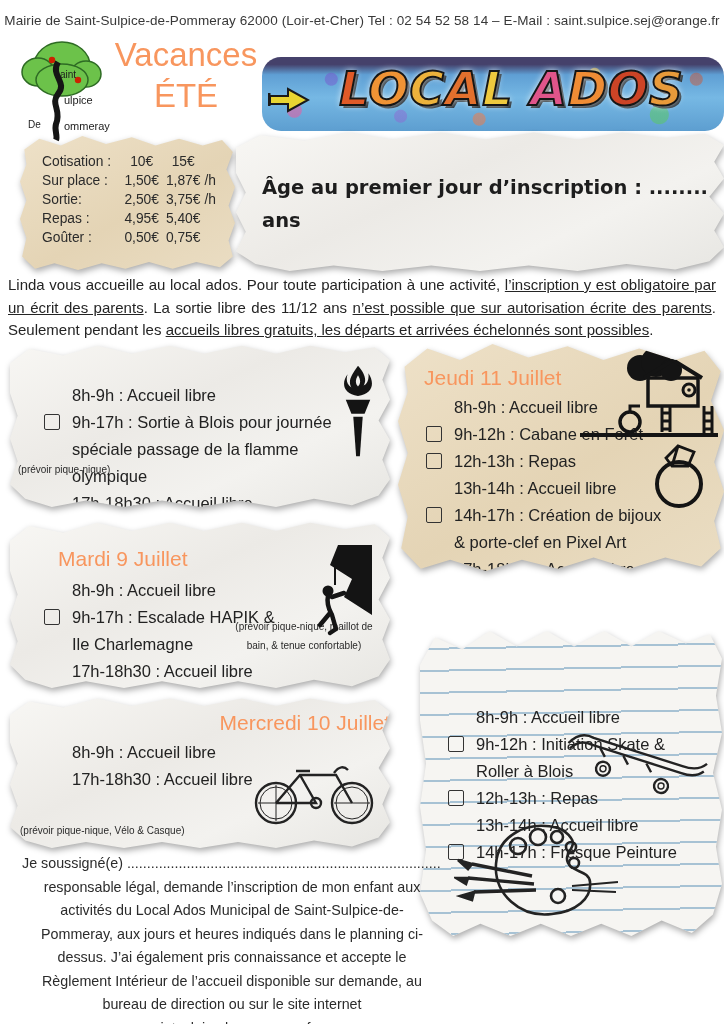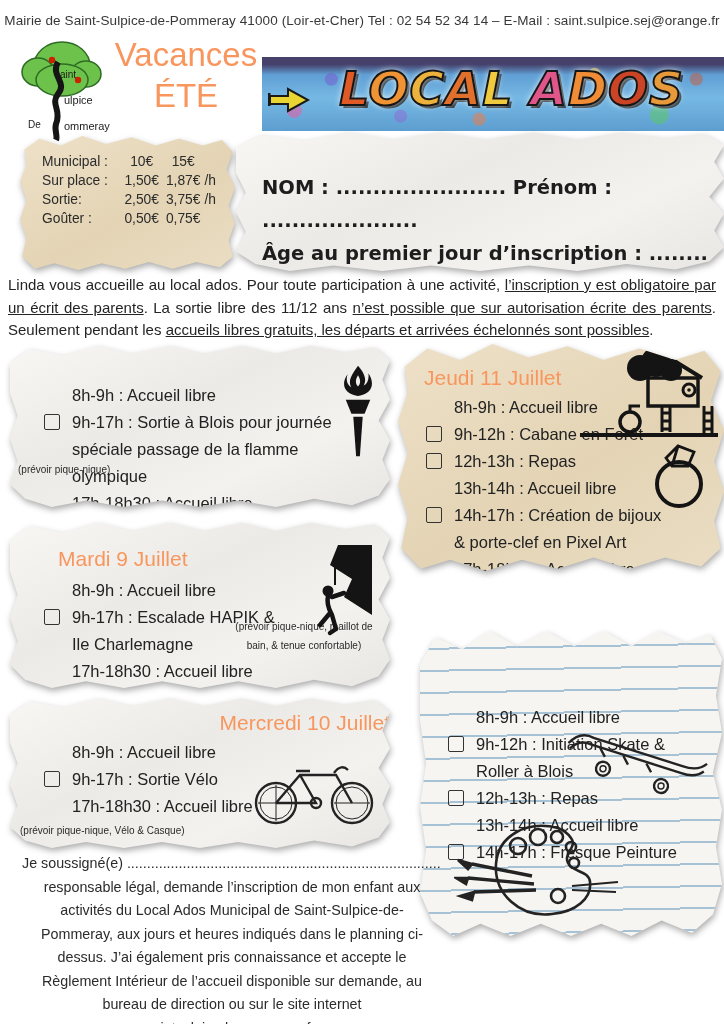--- a/index.html
+++ b/index.html
@@ -19,20 +19,21 @@
   .banner{position:absolute;left:262px;top:57px;width:462px;height:74px;overflow:hidden;
     background:
       radial-gradient(circle at 7% 72%, rgba(235,90,160,.55) 0 7px, transparent 8px),
       radial-gradient(circle at 15% 30%, rgba(120,80,205,.45) 0 6px, transparent 7px),
       radial-gradient(circle at 86% 78%, rgba(90,200,100,.55) 0 9px, transparent 10px),
       radial-gradient(circle at 72% 22%, rgba(250,210,70,.55) 0 5px, transparent 6px),
       radial-gradient(circle at 47% 84%, rgba(250,120,60,.5) 0 6px, transparent 7px),
       radial-gradient(circle at 94% 30%, rgba(200,90,60,.5) 0 6px, transparent 7px),
       radial-gradient(circle at 30% 80%, rgba(150,90,210,.4) 0 6px, transparent 7px),
       linear-gradient(180deg,#45416b 0%,#45416b 10%,#5f9fd4 24%,#76b8e4 55%,#5d9ed0 100%);
+    border-radius: 19px;
   }
   .banner-arrow{position:absolute;left:6px;top:30px;}
   .banner-title{position:absolute;left:42px;top:4px;width:415px;text-align:center;
     font-family:"DejaVu Sans",sans-serif;font-weight:800;font-style:italic;
     font-size:47px;letter-spacing:1px;white-space:nowrap;
     -webkit-text-stroke:2px #161616;
     text-shadow:0 0 7px rgba(255,255,255,.95), 3px 3px 0 rgba(25,25,25,.85);}
   
   .torn-wrap{position:absolute;filter:drop-shadow(1px 3px 3px rgba(0,0,0,.33));}
   .torn{width:100%;height:100%;position:relative;}
@@ -73,21 +74,21 @@
   .vendredi-box{left:420px;top:628px;width:302px;height:308px;}
   .icon{position:absolute;}
   
   .consent{position:absolute;left:22px;top:852px;width:420px;font-size:14.3px;line-height:23.5px;color:#2b2b2b;}
   .consent .first{text-align:left;white-space:nowrap;overflow:hidden;}
   .consent .body{text-align:center;padding:0 4px;}
 </style>
 </head>
 <body>
 
-<div class="header-line">Mairie de Saint-Sulpice-de-Pommeray 41000 (Loir-et-Cher) Tel : 02 54 52 34 14 – E-Mail : saint.sulpice.sej@orange.fr</div>
+<div class="header-line">Mairie de Saint-Sulpice-de-Pommeray 62000 (Loir-et-Cher) Tel : 02 54 52 58 14 – E-Mail : saint.sulpice.sej@orange.fr</div>
 
 <div class="logo">
   <svg width="104" height="112" viewBox="0 0 104 112">
     <g stroke="#2e6b24" stroke-width="1.5" fill="#6cc24a">
       <ellipse cx="50" cy="30" rx="28" ry="24"></ellipse>
       <ellipse cx="26" cy="36" rx="16" ry="14"></ellipse>
       <ellipse cx="74" cy="38" rx="15" ry="13"></ellipse>
       <ellipse cx="50" cy="44" rx="26" ry="16"></ellipse>
     </g>
     <circle cx="40" cy="24" r="3.2" fill="#cc2200"></circle>
@@ -111,52 +112,57 @@
     <rect x="0" y="6" width="2.5" height="13" fill="#1a1a1a"></rect>
   </svg>
   <div class="banner-title"><span style="color: rgb(224, 90, 40);">L</span><span style="color: rgb(239, 147, 53);">O</span><span style="color: rgb(236, 178, 60);">C</span><span style="color: rgb(226, 112, 45);">A</span><span style="color: rgb(239, 201, 62);">L</span><span style="color: rgb(0, 0, 0);"> </span><span style="color: rgb(224, 85, 138);">A</span><span style="color: rgb(239, 140, 53);">D</span><span style="color: rgb(204, 68, 38);">O</span><span style="color: rgb(232, 154, 58);">S</span></div>
 </div>
 
 <div class="torn-wrap tarifs-box">
   <div class="torn tornB paper-kraft">
     <div class="tarifs-inner">
       <div id="tarifs-rows">
           <div class="tarifs-row">
-            <span class="lab">Municipal :</span>
+            <span class="lab">Cotisation :</span>
             <span class="c1">10€</span>
             <span class="c2">15€</span>
             <span class="un"></span>
           </div>
           <div class="tarifs-row">
             <span class="lab">Sur place :</span>
             <span class="c1">1,50€</span>
             <span class="c2">1,87€</span>
             <span class="un">/h</span>
           </div>
           <div class="tarifs-row">
             <span class="lab">Sortie:</span>
             <span class="c1">2,50€</span>
             <span class="c2">3,75€</span>
             <span class="un">/h</span>
           </div>
           <div class="tarifs-row">
+            <span class="lab">Repas :</span>
+            <span class="c1">4,95€</span>
+            <span class="c2">5,40€</span>
+            <span class="un"></span>
+          </div>
+          <div class="tarifs-row">
             <span class="lab">Goûter :</span>
             <span class="c1">0,50€</span>
             <span class="c2">0,75€</span>
             <span class="un"></span>
           </div>
         </div>
     </div>
   </div>
 </div>
 
 <div class="torn-wrap nom-box">
   <div class="torn tornA paper-white">
     <div class="nom-inner">
-      <div>NOM : ....................... Prénom : .....................</div>
       <div>Âge au premier jour d’inscription : ........   ans</div>
     </div>
   </div>
 </div>
 
 <div class="intro"><span>Linda vous accueille au local ados. Pour toute participation à une activité, </span><u>l’inscription y est obligatoire par un écrit des parents</u><span>. La sortie libre des 11/12 ans </span><u>n’est possible que sur autorisation écrite des parents</u><span>. Seulement pendant les </span><u>accueils libres gratuits, les départs et arrivées échelonnés sont possibles</u><span>.</span></div>
 
 <div class="torn-wrap lundi-box">
   <div class="torn tornA paper-white">
     <div class="lines" style="left:32px;top:38px;width:318px;">
@@ -221,21 +227,20 @@
       <path d="M42 51 C40 60 44 66 46 70 M46 52 L58 48 M44 68 L34 80 M46 70 L50 84 M50 84 L44 88" stroke="#141414" stroke-width="4.5" fill="none" stroke-linecap="round"></path>
     </svg>
   </div>
 </div>
 
 <div class="torn-wrap mercredi-box">
   <div class="torn tornA paper-white">
     <div class="day-title" style="right:0;top:14px;">Mercredi 10 Juillet</div>
     <div class="lines" style="left:32px;top:42px;width:260px;">
         <div class="line"><span>8h-9h : Accueil libre</span></div>
-        <div class="line"><span class="cb"></span><span>9h-17h : Sortie Vélo</span></div>
         <div class="line"><span>17h-18h30 : Accueil libre</span></div>
       </div>
     <div class="note" style="left:10px;top:124px;">(prévoir pique-nique, Vélo &amp; Casque)</div>
     <svg class="icon" style="right:14px;top:52px;" width="124" height="78" viewBox="0 0 124 78" stroke="#232323" fill="none" stroke-width="2.4">
       <circle cx="24" cy="54" r="20"></circle>
         <circle cx="24" cy="54" r="16" stroke-width="1"></circle>
       <circle cx="100" cy="54" r="20"></circle>
         <circle cx="100" cy="54" r="16" stroke-width="1"></circle>
       <path d="M24 54 L48 26 L84 26 L100 54 M48 26 L64 54 L24 54"></path>
       <path d="M44 22 h14 M82 24 c5 -7 10 -7 14 -3"></path>

